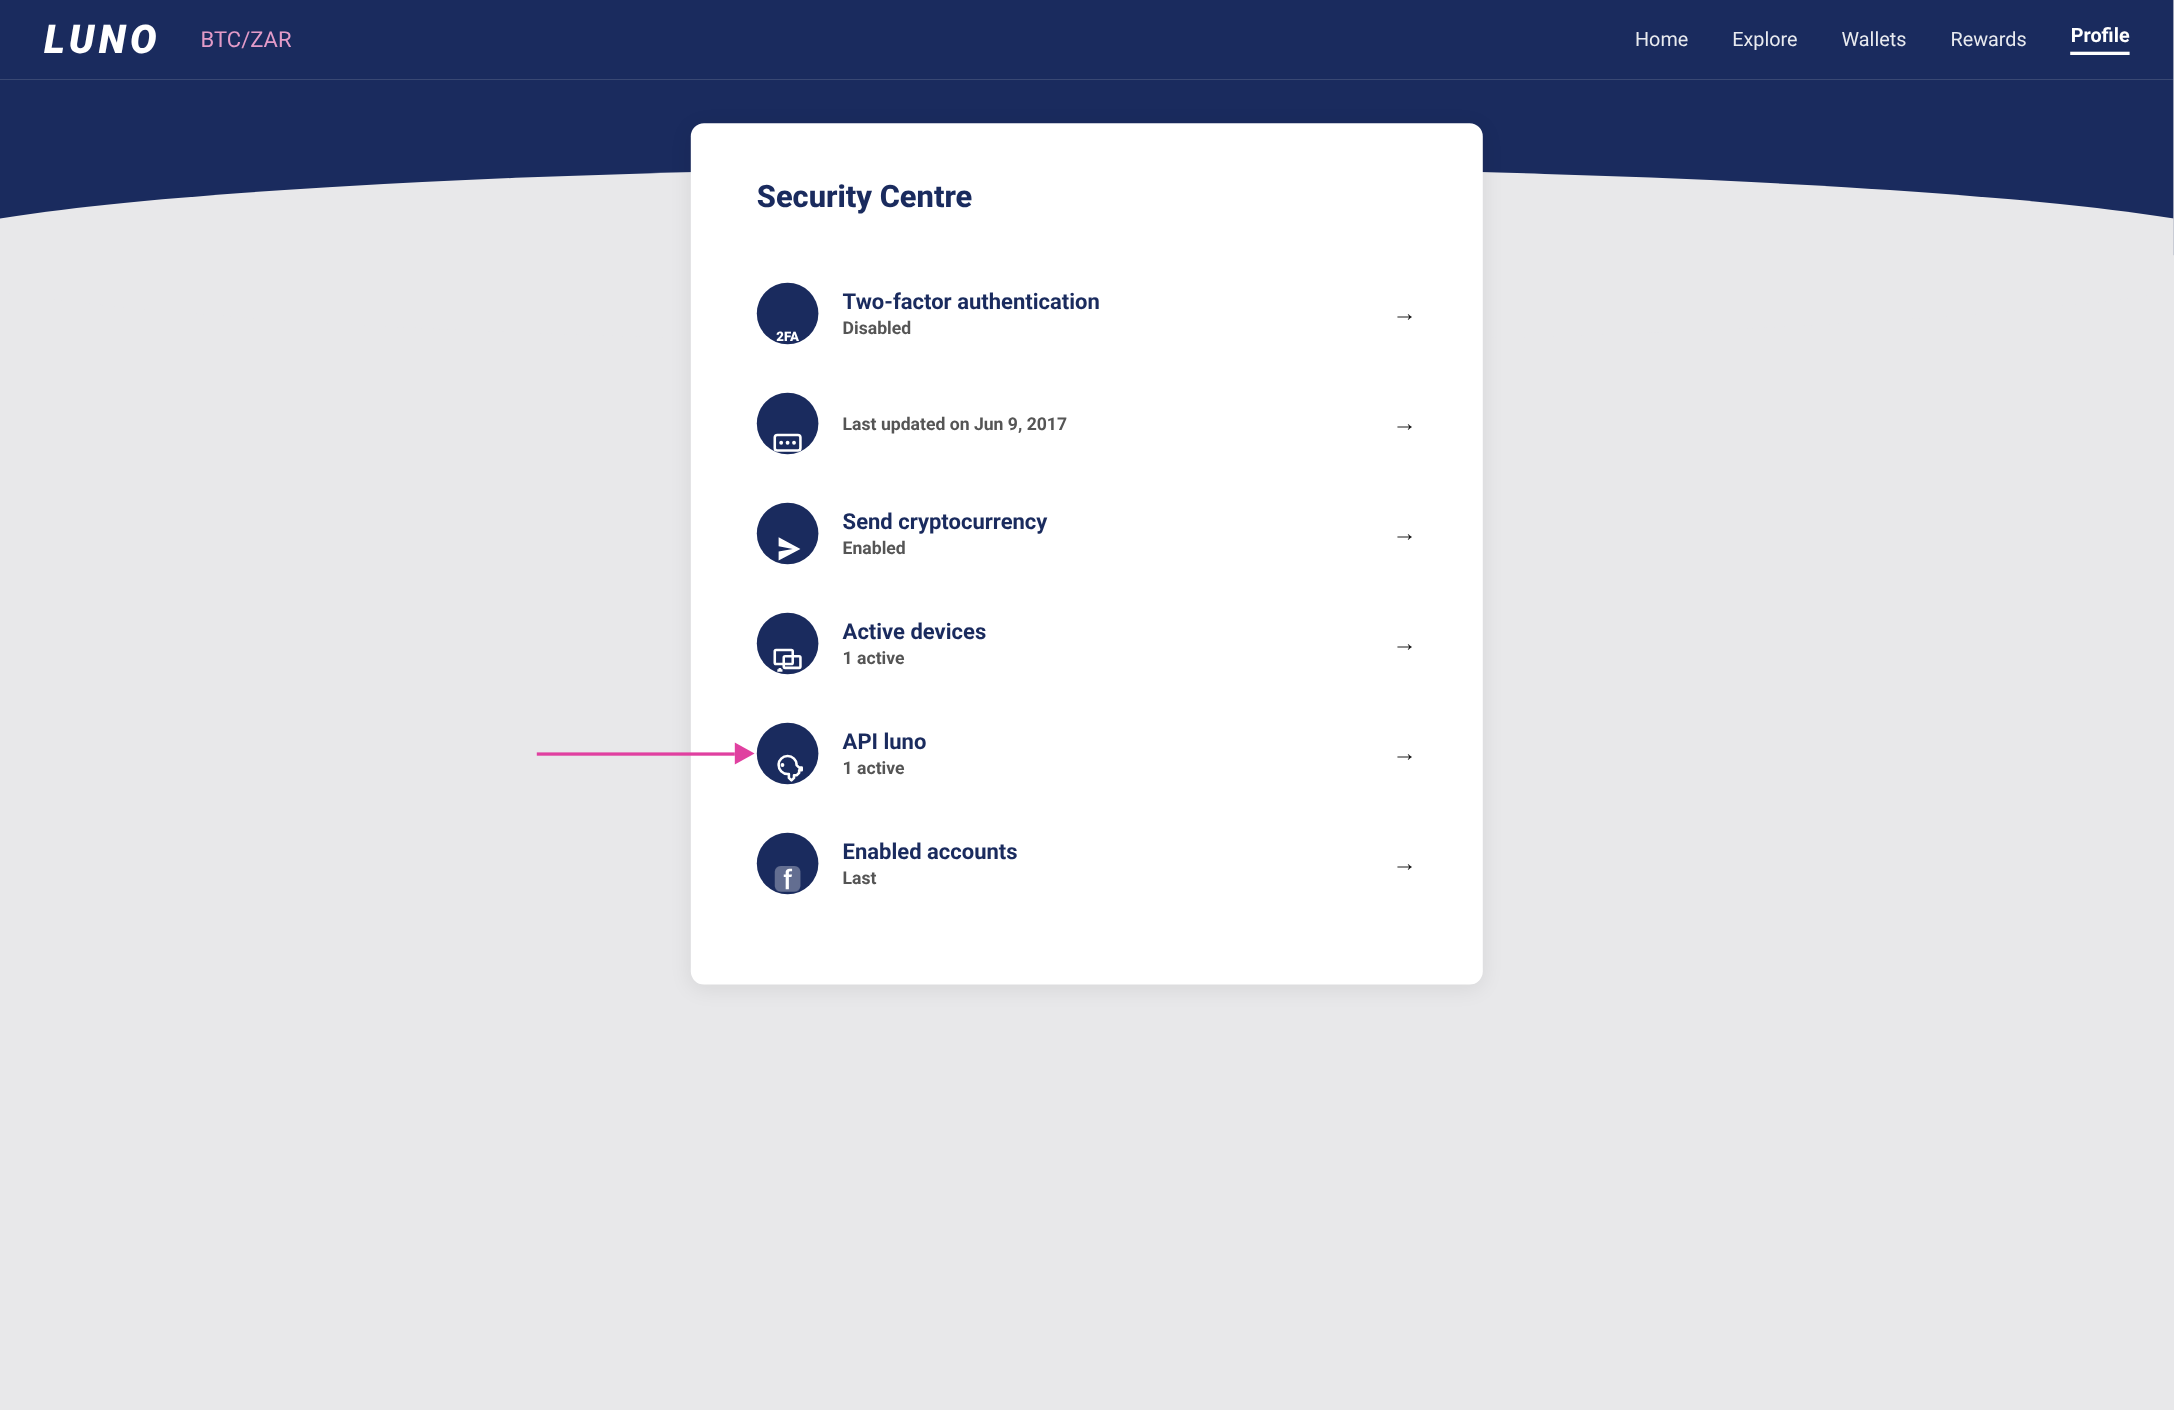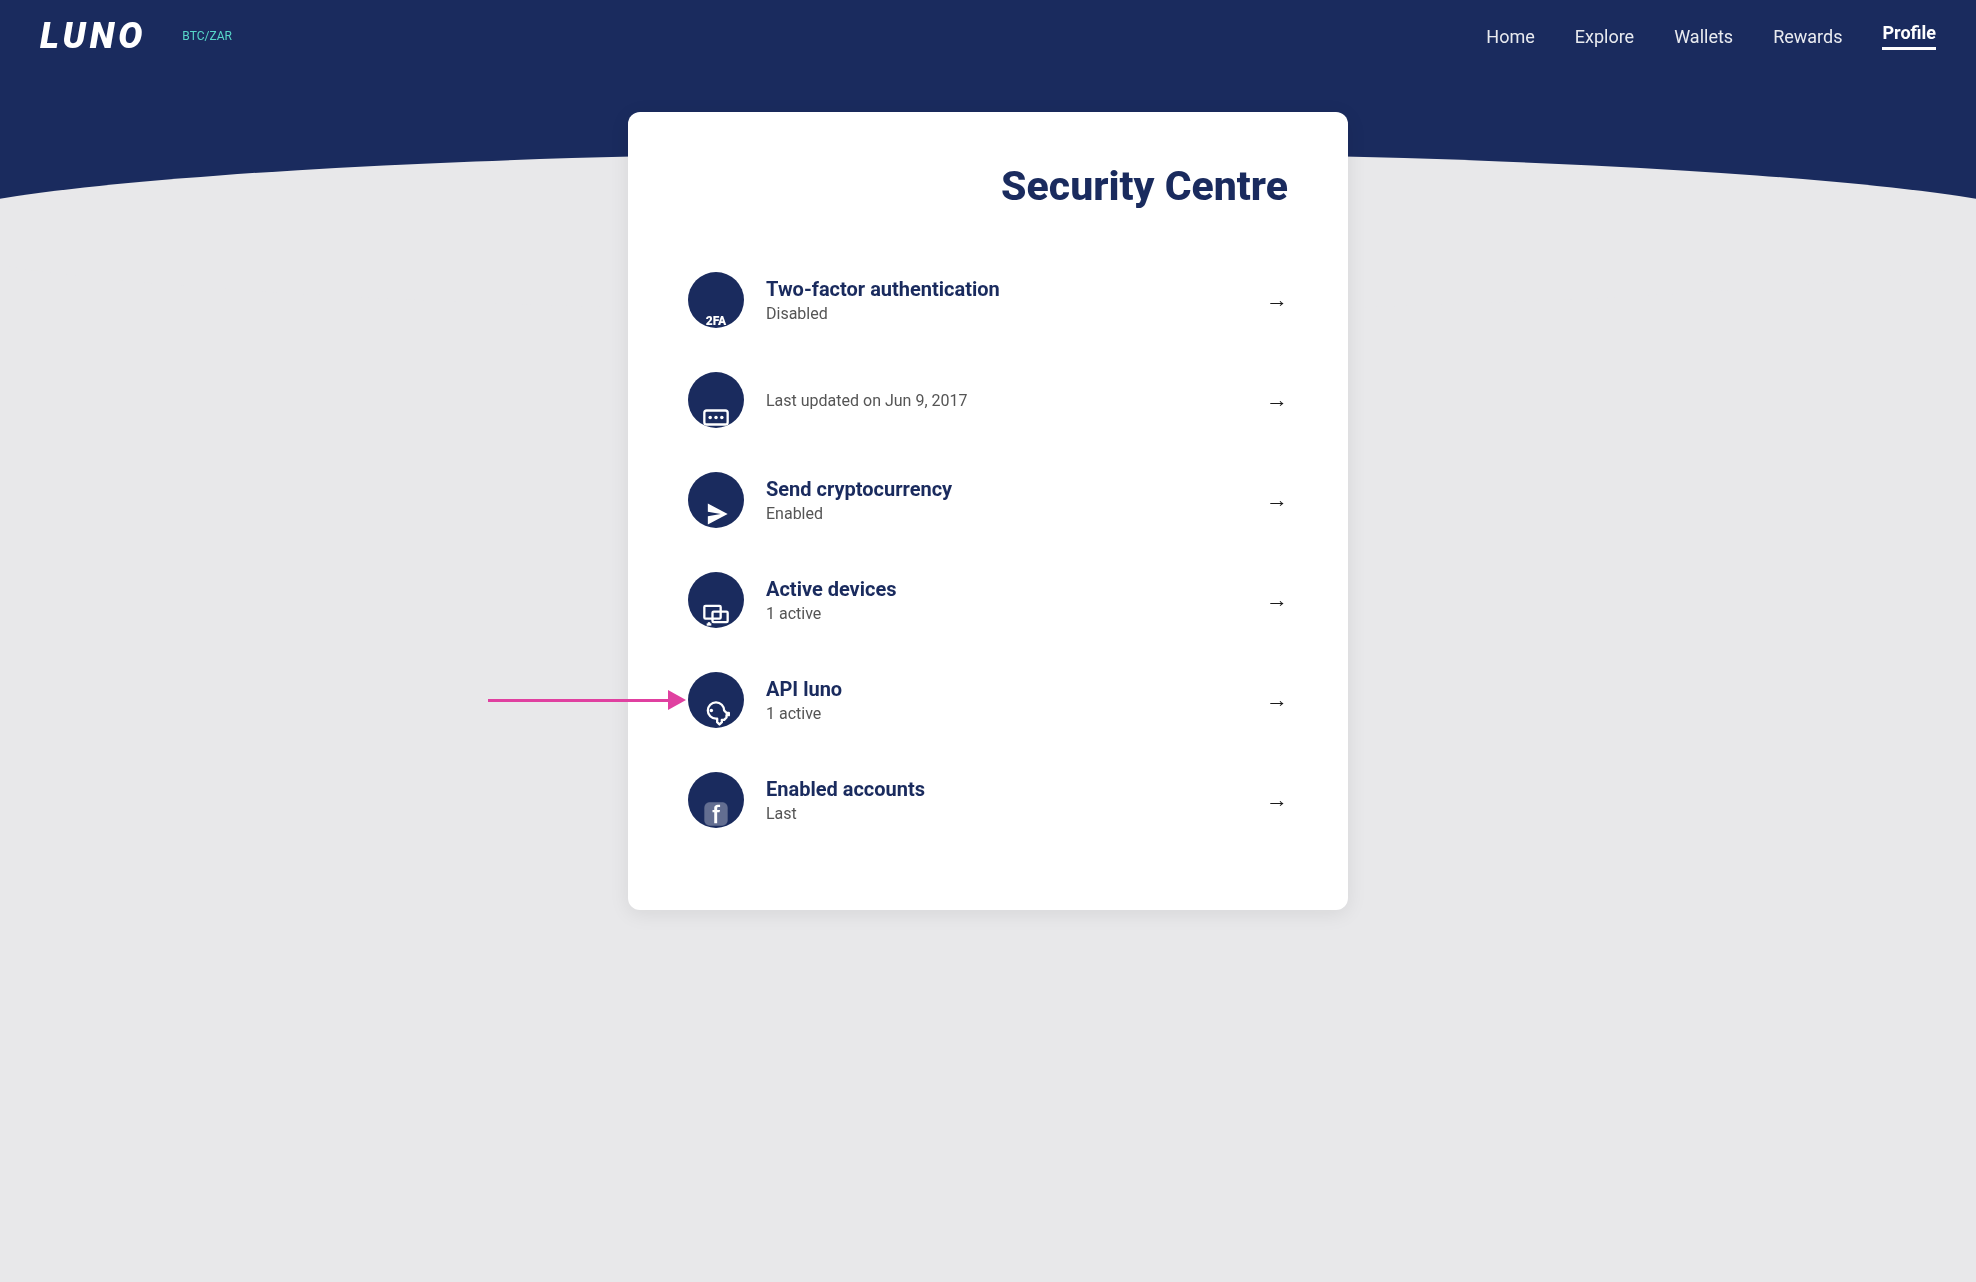--- a/index.html
+++ b/index.html
@@ -31,22 +31,22 @@
     .logo-text {
       color: white;
       font-size: 36px;
       font-weight: 900;
       letter-spacing: 4px;
       text-transform: uppercase;
       font-style: italic;
     }
 
     .nav-currency {
-      color: #5eead4;
-      font-size: 12px;
+      color: #f9a8d4;
+      font-size: 20px;
       font-weight: 400;
       margin-left: 8px;
       opacity: 0.9;
     }
 
     .nav-links {
       display: flex;
       align-items: center;
       gap: 40px;
       margin-left: auto;
@@ -73,22 +73,22 @@
       border-radius: 12px;
       width: 720px;
       padding: 50px 60px 60px 60px;
       box-shadow: 0 4px 20px rgba(0,0,0,0.08);
       margin-top: -120px;
       position: relative;
       z-index: 10;
     }
 
     .card-title {
-      text-align: right;
-      font-size: 41px;
+      text-align: left;
+      font-size: 28px;
       font-weight: 800;
       color: #1a2b5e;
       margin-bottom: 40px;
     }
 
     
     .security-list {
       list-style: none;
     }
 
@@ -127,21 +127,21 @@
     .item-title {
       font-size: 20px;
       font-weight: 700;
       color: #1a2b5e;
       margin-bottom: 3px;
     }
 
     .item-subtitle {
       font-size: 16px;
       color: #555;
-      font-weight: 400;
+      font-weight: 700;
     }
 
     .item-arrow {
       font-size: 22px;
       color: #1a1a1a;
       font-weight: 400;
       margin-left: 10px;
     }
 
     

